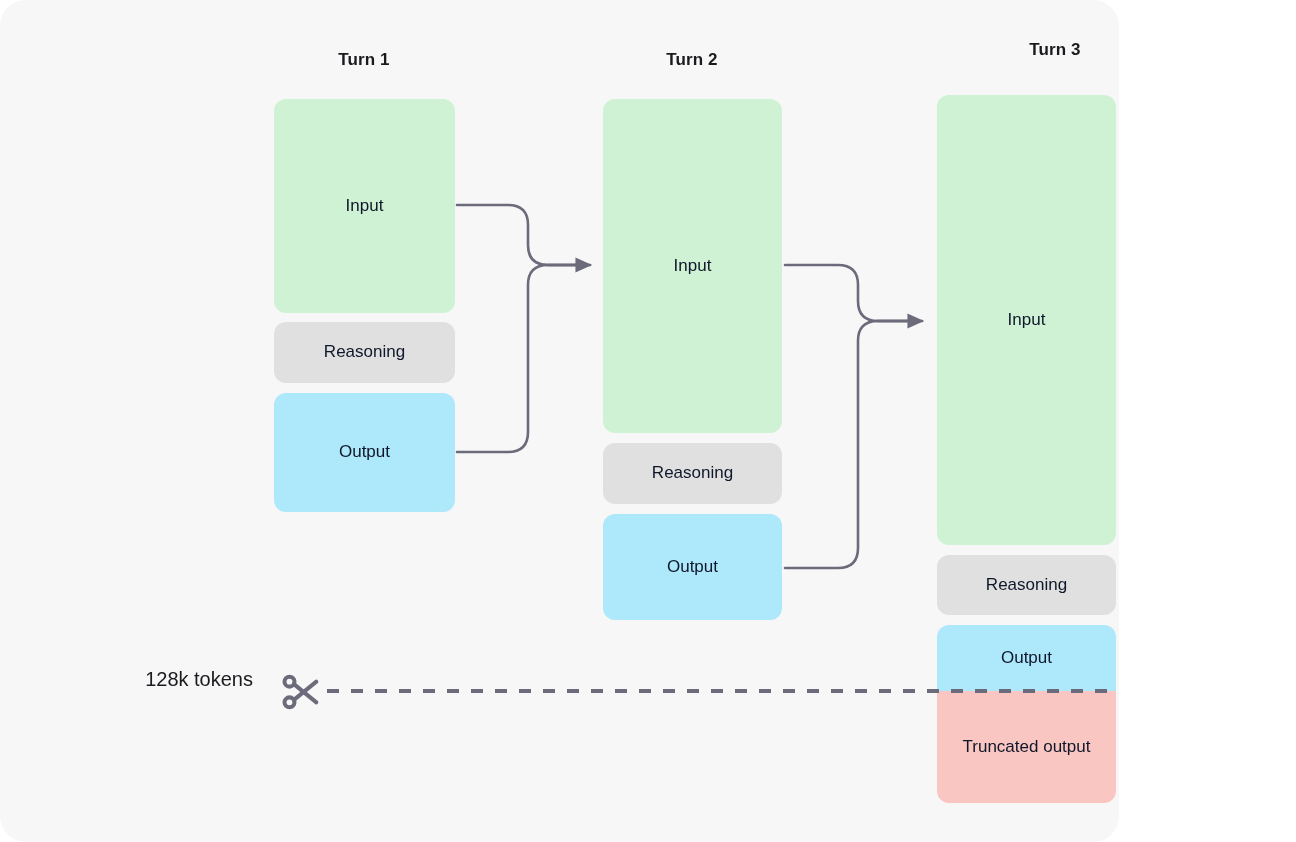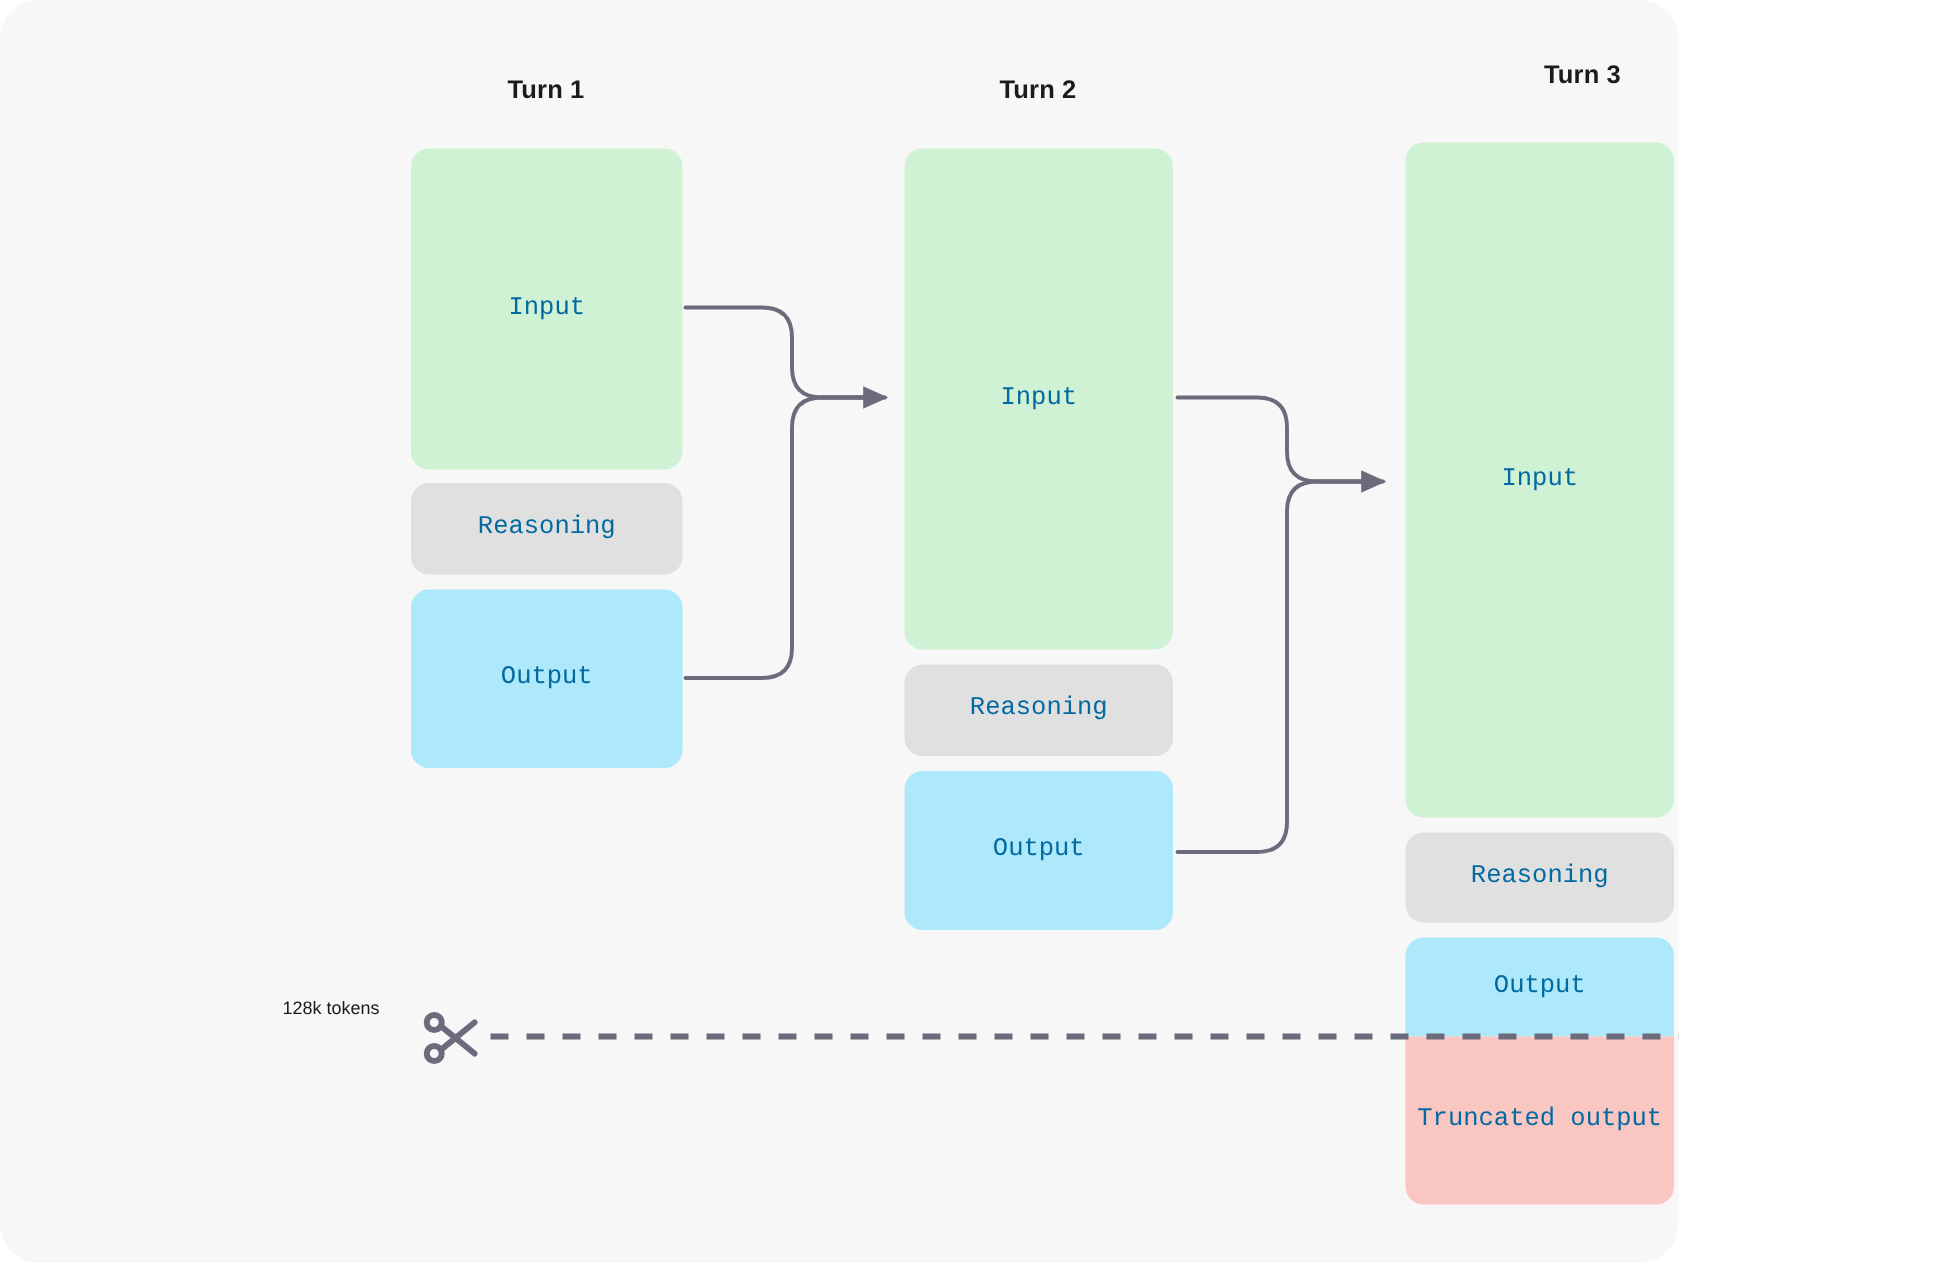--- a/index.html
+++ b/index.html
@@ -27,24 +27,23 @@
     transform: translateX(-50%);
   }
   .block {
     position: absolute;
     box-sizing: border-box;
     display: flex;
     align-items: center;
     justify-content: center;
     text-align: center;
     font-size: 17px;
-    color: #0369a1;
+    color: #0f172a;
     line-height: 1.45;
     border-radius: 12px;
-    font-family: Liberation Mono, monospace;
   }
   .block.input   { background: #d0f2d4; }
   .block.reason  { background: #e0e0e0; }
   .block.output  { background: #ade9fb; }
   .block.trunc   { background: #fac6c2; }
 
   
   .block.output-top {
     border-radius: 12px 12px 0 0;
   }
@@ -68,21 +67,21 @@
     color: #1b1b1f;
   }
   .ctx-label .l1 {
     display: block;
     font-size: 16px;
     font-weight: 700;
     line-height: 1.6;
   }
   .ctx-label .l2 {
     display: block;
-    font-size: 12px;
+    font-size: 20px;
     font-weight: 400;
     line-height: 1.6;
   }
   .scissors {
     position: absolute;
   }
 </style>
 </head>
 <body>
 

